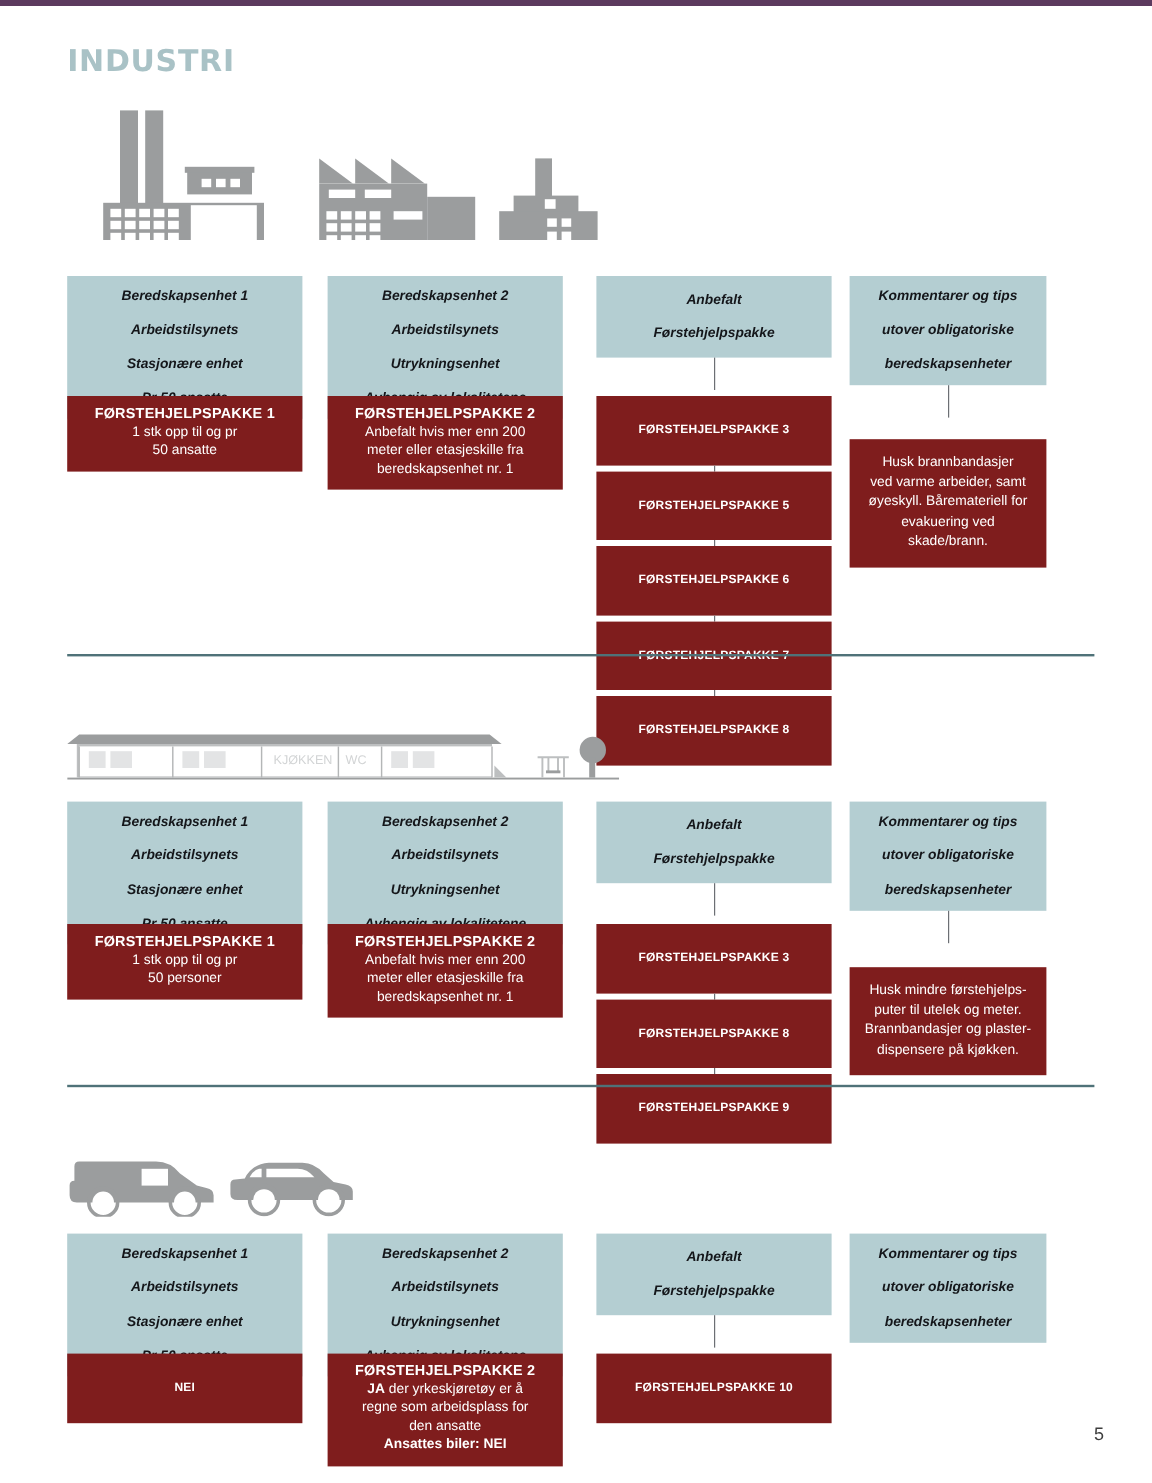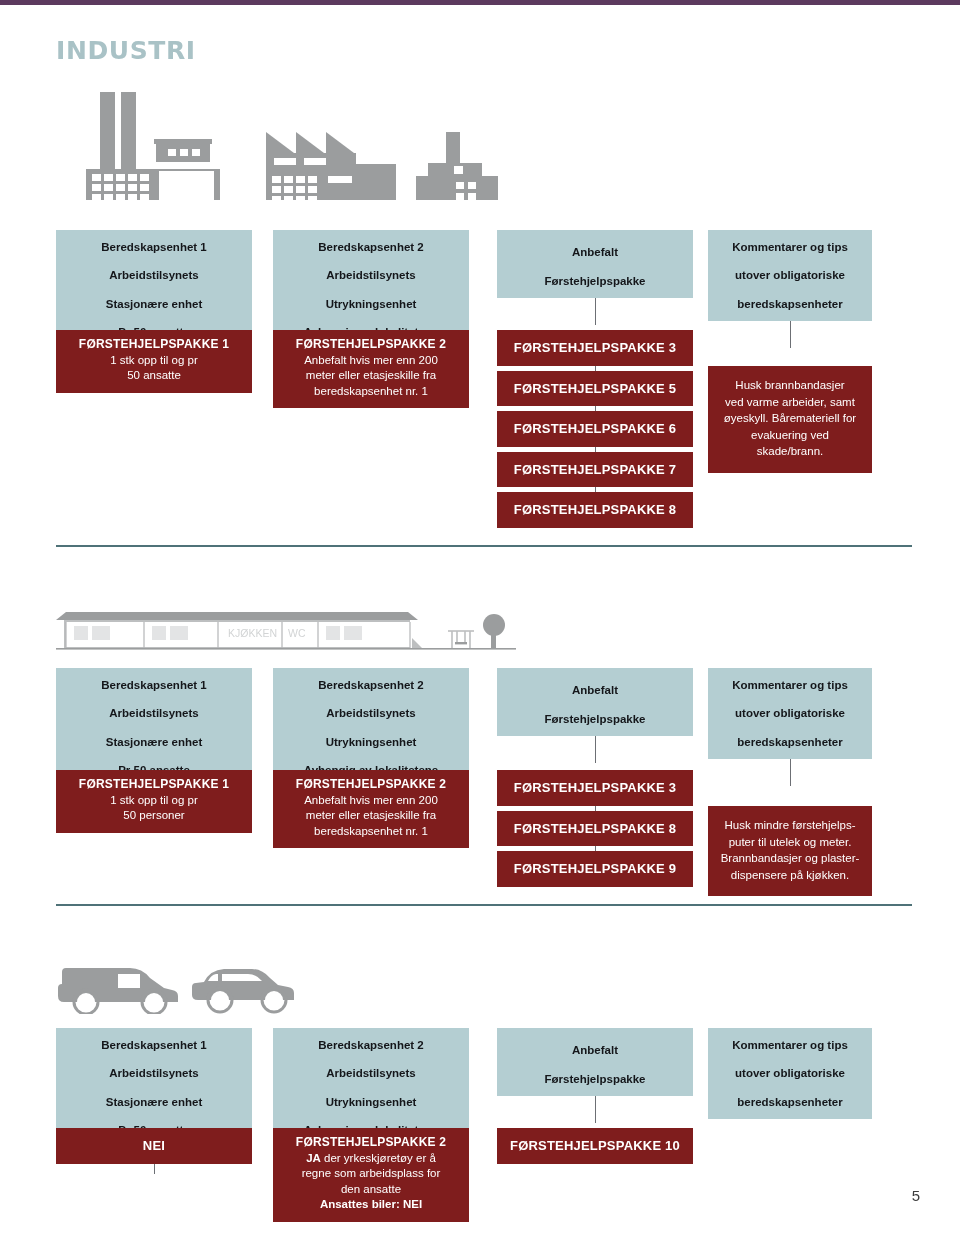--- a/index.html
+++ b/index.html
@@ -44,39 +44,39 @@
   .hdr-box{
     background:#b4ced2;
     color:#14161a;
     font-weight:bold;
     font-size:11.5px;
     line-height:14.2px;
     text-align:center;
     padding:10px 6px;
     box-sizing:border-box;
     min-height:68px;
-    display:flex;align-items:flex-end;justify-content:center;
+    display:flex;align-items:center;justify-content:center;font-style:italic;
   }
   .hdr-box span{display:block;width:100%;}
   .connector{
     width:1px;background:#6c6f74;margin:0 auto;
   }
   .blk{
     background:#7f1d1d;color:#ffffff;
     box-sizing:border-box;
     text-align:center;
     padding:7px 8px 9px 8px;
     font-size:11.5px;
     line-height:15.5px;
   }
   .blk .t{font-weight:bold;font-size:12px;letter-spacing:.2px;display:block;}
   .blk .b{display:block;font-weight:normal;}
   .blk.single{
-    padding:10px 8px;
-    font-weight:bold;font-size:13px;letter-spacing:.2px;
+    padding:21px 8px;
+    font-weight:bold;font-size:10px;letter-spacing:.2px;
   }
   .blk.note{
     font-weight:normal;padding:11px 12px 13px 12px;line-height:16.5px;margin-top:36px;
   }
   .mini-conn{width:1px;height:5px;background:#6c6f74;margin:0 auto;}
   .pagenum{
     position:absolute;right:40px;bottom:32px;
     font-size:15px;color:#3d3d3d;font-family:"Liberation Sans",sans-serif;
   }
   b.inl{font-weight:bold;}

